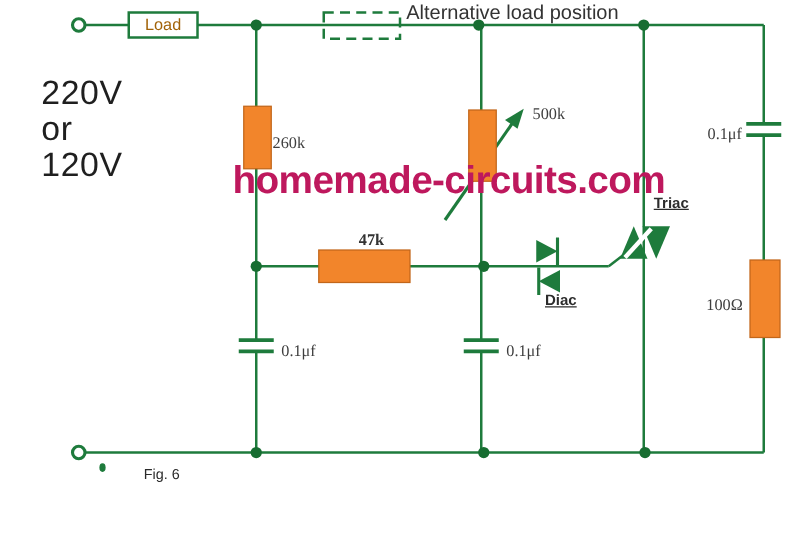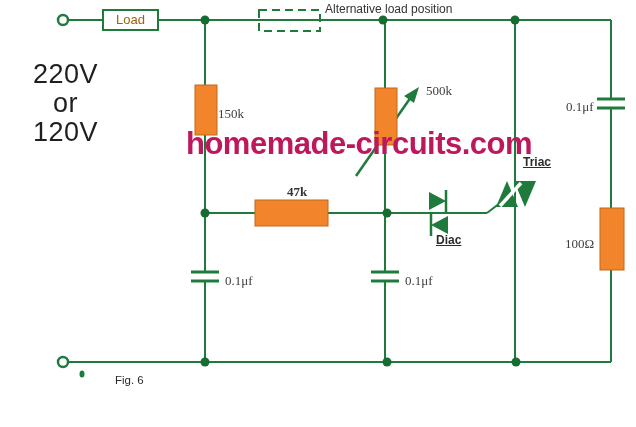--- a/index.html
+++ b/index.html
@@ -25,35 +25,35 @@
   }
   .voltage {
     position: absolute;
     left: 33px;
     top: 60px;
     font-size: 27px;
     line-height: 29px;
     color: #1f1f1f;
     letter-spacing: 0.5px;
   }
-  .voltage span { display: block; text-align: center; }
+  .voltage span { display: block; }
   .load-label {
     position: absolute;
     left: 103px;
     top: 12px;
     width: 55px;
     text-align: center;
     font-size: 13px;
     color: #a16207;
   }
   .alt-label {
     position: absolute;
     left: 325px;
     top: 2px;
-    font-size: 12px;
+    font-size: 16px;
     color: #333333;
     white-space: nowrap;
   }
   .dev-label {
     position: absolute;
     font-size: 12px;
     font-weight: bold;
     color: #2c2c2c;
     white-space: nowrap;
     text-decoration: underline;
@@ -152,21 +152,21 @@
 
   <div class="voltage">
     <span>220V</span>
     <span>or</span>
     <span>120V</span>
   </div>
 
   <div class="load-label">Load</div>
   <div class="alt-label">Alternative load position</div>
 
-  <div class="lbl" style="left:218px; top:106px;">150k</div>
+  <div class="lbl" style="left:218px; top:106px;">260k</div>
   <div class="lbl" style="left:426px; top:83px;">500k</div>
   <div class="lbl" style="left:287px; top:184px; font-weight:bold; color:#333333;">47k</div>
   <div class="lbl" style="left:565px; top:236px;">100Ω</div>
   <div class="lbl" style="left:225px; top:273px;">0.1μf</div>
   <div class="lbl" style="left:405px; top:273px;">0.1μf</div>
   <div class="lbl" style="left:566px; top:99px;">0.1μf</div>
 
   <div class="dev-label" style="left:436px; top:233px;">Diac</div>
   <div class="dev-label" style="left:523px; top:155px;">Triac</div>
 

